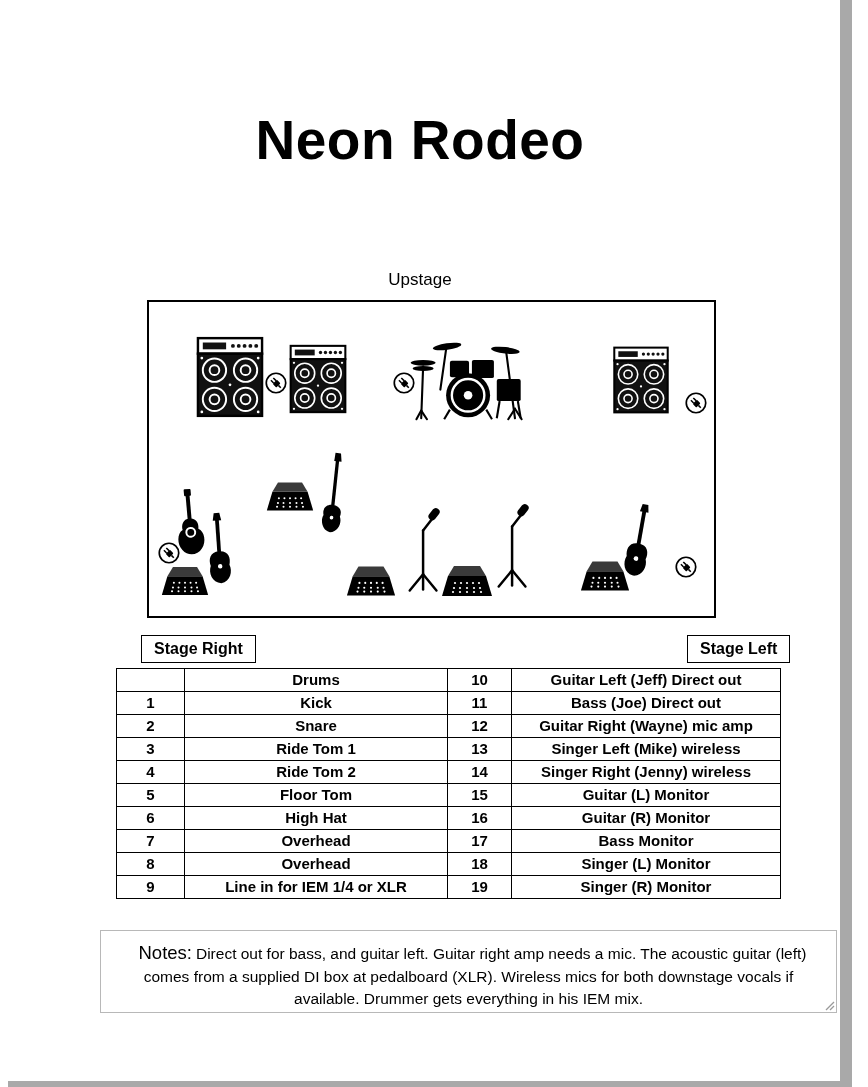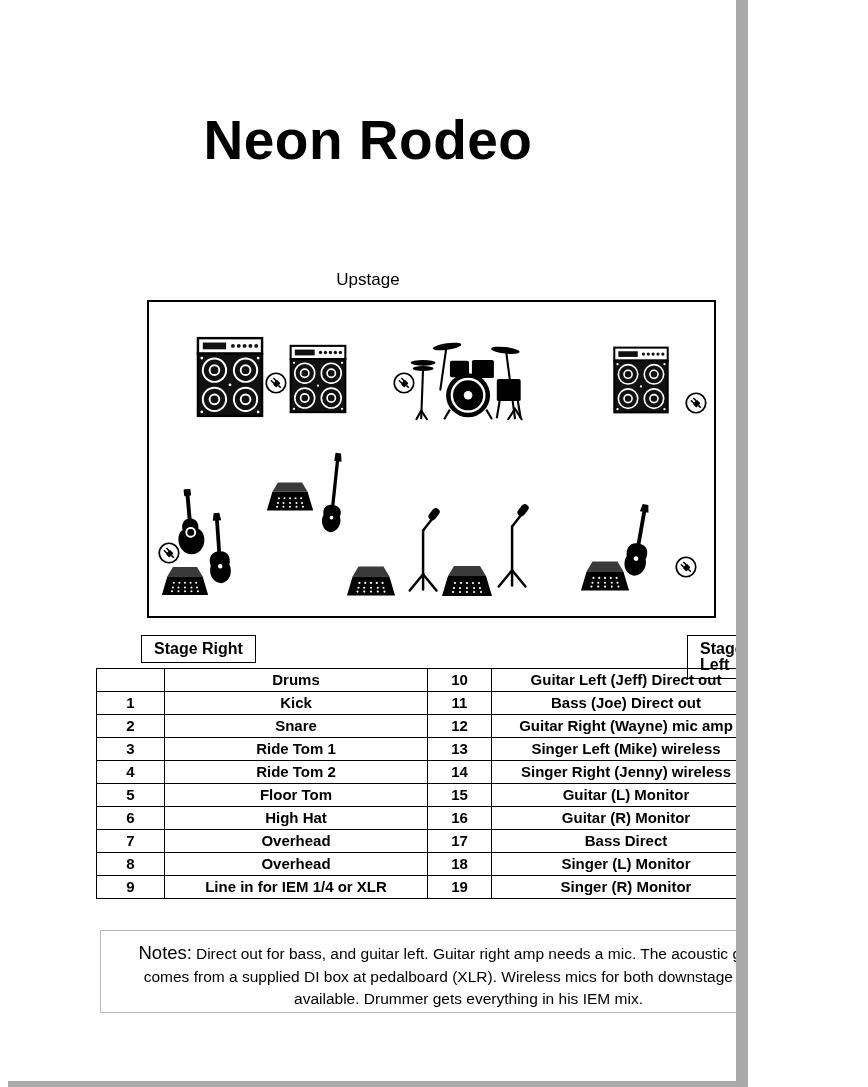--- a/index.html
+++ b/index.html
@@ -1,37 +1,37 @@
 <!DOCTYPE html>
 <html><head>
 <meta charset="utf-8">
 <style>
   html,body{margin:0;padding:0;background:#ffffff;}
-  .page{position:relative;width:748px;height:1087px;background:#ffffff;overflow:hidden;
+  .page{position:relative;width:852px;height:1087px;background:#ffffff;overflow:hidden;
         font-family:"Liberation Sans",sans-serif;color:#000;}
   .edge-right{position:absolute;top:0;right:0;width:12px;height:100%;background:#a9a9a9;}
   .edge-bottom{position:absolute;left:8px;right:0;bottom:0;height:6px;background:#a9a9a9;}
 
   .title{position:absolute;top:108px;left:0;right:12px;text-align:center;
          font-size:55px;font-weight:bold;letter-spacing:.5px;}
   .subtitle{position:absolute;top:189px;left:0;right:12px;text-align:center;
             font-size:29px;font-weight:bold;}
   .doc-type{position:absolute;top:231px;left:0;right:12px;text-align:center;font-size:20px;}
   .upstage{position:absolute;top:270px;left:0;right:12px;text-align:center;font-size:17px;}
 
   .stage-box{position:absolute;left:147px;top:300px;width:565px;height:314px;
              border:2px solid #000;background:#fff;}
   .sicon{position:absolute;}
 
   .stage-tag{position:absolute;border:1.5px solid #000;background:#fff;
              font-size:16px;font-weight:bold;padding:5px 12px;line-height:1;}
   .stage-tag.sr{left:141px;top:635px;}
   .stage-tag.sl{left:651px;top:635px;margin-left:36px;}
 
-  .input-table{position:absolute;left:96px;top:668px;width:664px;
+  .input-table{position:absolute;left:116px;top:668px;width:664px;
                border-collapse:collapse;table-layout:fixed;padding-left:8px;}
   .input-table td{border:1.6px solid #000;font-weight:bold;font-size:15px;
                   text-align:center;padding:2px 4px;height:18px;line-height:1.2;
                   overflow:hidden;white-space:nowrap;}
 
   .notes-box{position:absolute;left:100px;top:930px;width:737px;height:83px;
              box-sizing:border-box;border:1.5px solid #b8b8b8;background:#fff;
              text-align:center;padding:9px 24px 6px;font-size:15.5px;line-height:1.42;}
   .notes-label{font-size:18.5px;margin-right:4px;margin-left:8px;}
   .resize-grip{position:absolute;right:1px;bottom:1px;width:12px;height:12px;cursor:se-resize;}
@@ -422,21 +422,21 @@
       <tr>
         <td>6</td>
         <td>High Hat</td>
         <td>16</td>
         <td>Guitar (R) Monitor</td>
       </tr>
       <tr>
         <td>7</td>
         <td>Overhead</td>
         <td>17</td>
-        <td>Bass Direct</td>
+        <td>Bass Monitor</td>
       </tr>
       <tr>
         <td>8</td>
         <td>Overhead</td>
         <td>18</td>
         <td>Singer (L) Monitor</td>
       </tr>
       <tr>
         <td>9</td>
         <td>Line in for IEM 1/4 or XLR</td>

